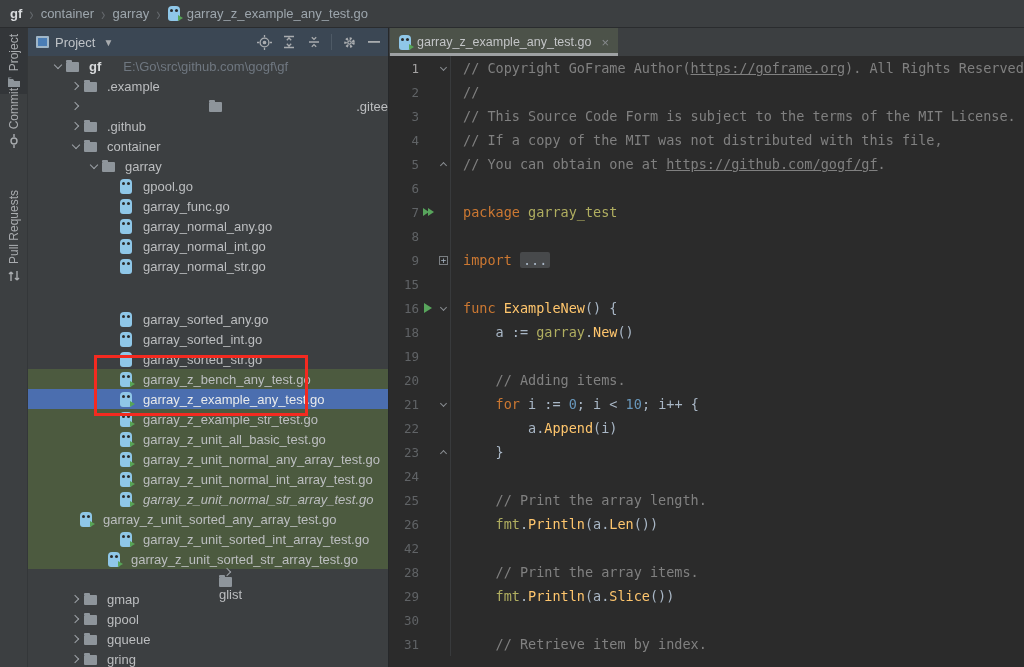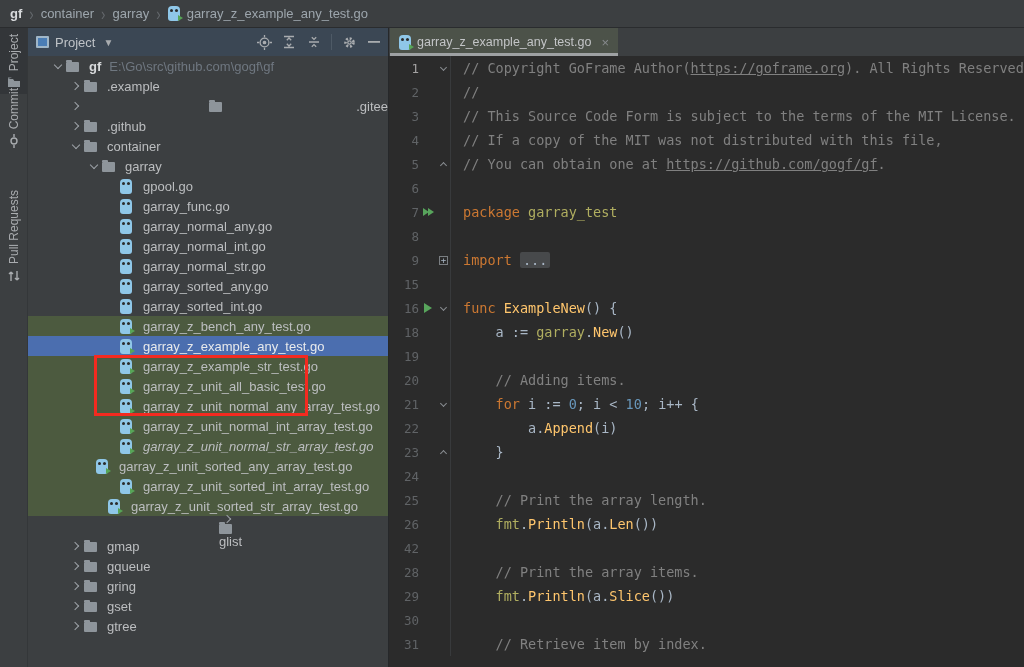--- a/index.html
+++ b/index.html
@@ -46,21 +46,21 @@
   .chev.open { transform:rotate(45deg); margin-top:-3px; }
   .t-icon { width:18px; flex:none; display:flex; align-items:center; justify-content:flex-start; }
   .folder-ico { width:13px; height:10px; background:#8E959B; border-radius:1px; position:relative; margin-top:2px; }
   .folder-ico::before { content:""; position:absolute; top:-2px; left:0; width:6px; height:2px; background:#8E959B; border-radius:1px 1px 0 0; }
   .go-ico { width:12px; height:15px; background:#8FC7E8; border-radius:4px 4px 3px 3px; position:relative; }
   .go-ico::before { content:""; position:absolute; top:3px; left:2px; width:3px; height:3px; border-radius:50%; background:#2B2B2B; box-shadow:5px 0 0 #2B2B2B; }
   .go-ico.test::after { content:""; position:absolute; right:-3px; bottom:0; width:0; height:0;
                         border-top:3px solid transparent; border-bottom:3px solid transparent; border-left:5px solid #57A557; }
   .t-label { font-size:13px; color:#BCBEC0; margin-left:5px; }
   .tree-row.selected .t-label { color:#E8EAEC; }
-  .t-path { font-size:13px; color:#6F7780; margin-left:8px; }
+  .t-path { font-size:13px; color:#6F7780; margin-left:22px; }
   .t-label.bold { font-weight:bold; color:#D8DADC; }
 
   
   .editor-col { flex:1; display:flex; flex-direction:column; border-left:1px solid #26282A; min-width:0; }
   .tabstrip { height:28px; background:#3C3F41; display:flex; align-items:flex-end; flex:none; }
   .etab { height:28px; margin-left:1px; padding:0 9px; background:#4C5249; display:flex; align-items:center; gap:6px;
           position:relative; cursor:pointer; }
   .etab::after { content:""; position:absolute; left:0; right:0; bottom:0; height:3px; background:#9EA1A3; }
   .etab-label { font-size:12.5px; color:#C3C5C7; }
   .etab-close { color:#878A8D; font-size:13px; margin-left:4px; line-height:1; }
@@ -259,33 +259,40 @@
             </span>
             <span class="t-label">garray_normal_int.go</span>
           </div>
           <div class="tree-row" style="padding-left: 76px;">
             <span class="chev-box"></span>
             <span class="t-icon">
               <span class="go-ico"></span>
             </span>
             <span class="t-label">garray_normal_str.go</span>
           </div>
+          <div class="tree-row" style="padding-left: 76px; margin-top: 33px;">
+            <span class="chev-box"></span>
+            <span class="t-icon">
+              <span class="go-ico"></span>
+            </span>
+            <span class="t-label">garray_sorted_any.go</span>
+          </div>
           <div class="tree-row" style="padding-left: 76px;">
             <span class="chev-box"></span>
             <span class="t-icon">
               <span class="go-ico"></span>
             </span>
-            <span class="t-label">garray_sorted_any.go</span>
+            <span class="t-label">garray_sorted_int.go</span>
           </div>
           <div class="tree-row" style="padding-left: 76px;">
             <span class="chev-box"></span>
             <span class="t-icon">
               <span class="go-ico"></span>
             </span>
-            <span class="t-label">garray_sorted_int.go</span>
+            <span class="t-label">garray_sorted_str.go</span>
           </div>
           <div class="tree-row green" style="padding-left: 76px;">
             <span class="chev-box"></span>
             <span class="t-icon">
               <span class="go-ico test"></span>
             </span>
             <span class="t-label">garray_z_bench_any_test.go</span>
           </div>
           <div class="tree-row selected" style="padding-left: 76px;">
             <span class="chev-box"></span>
@@ -322,21 +329,21 @@
             </span>
             <span class="t-label">garray_z_unit_normal_int_array_test.go</span>
           </div>
           <div class="tree-row green" style="padding-left: 76px; font-style: italic;">
             <span class="chev-box"></span>
             <span class="t-icon">
               <span class="go-ico test"></span>
             </span>
             <span class="t-label">garray_z_unit_normal_str_array_test.go</span>
           </div>
-          <div class="tree-row green" style="padding-left: 52px;">
+          <div class="tree-row green" style="padding-left: 36px;">
             <span class="chev-box"></span>
             <span class="t-icon">
               <span class="go-ico test"></span>
             </span>
             <span class="t-label">garray_z_unit_sorted_any_array_test.go</span>
           </div>
           <div class="tree-row green" style="padding-left: 76px;">
             <span class="chev-box"></span>
             <span class="t-icon">
               <span class="go-ico test"></span>
@@ -360,20 +367,29 @@
             <span class="t-label">glist</span>
           </div>
           <div class="tree-row" style="padding-left: 40px;">
             <span class="chev-box">
               <span class="chev closed"></span>
             </span>
             <span class="t-icon">
               <span class="folder-ico"></span>
             </span>
             <span class="t-label">gmap</span>
+          </div>
+          <div class="tree-row" style="padding-left: 40px;">
+            <span class="chev-box">
+              <span class="chev closed"></span>
+            </span>
+            <span class="t-icon">
+              <span class="folder-ico"></span>
+            </span>
+            <span class="t-label">gpool</span>
           </div>
           <div class="tree-row" style="padding-left: 40px;">
             <span class="chev-box">
               <span class="chev closed"></span>
             </span>
             <span class="t-icon">
               <span class="folder-ico"></span>
             </span>
             <span class="t-label">gqueue</span>
           </div>

